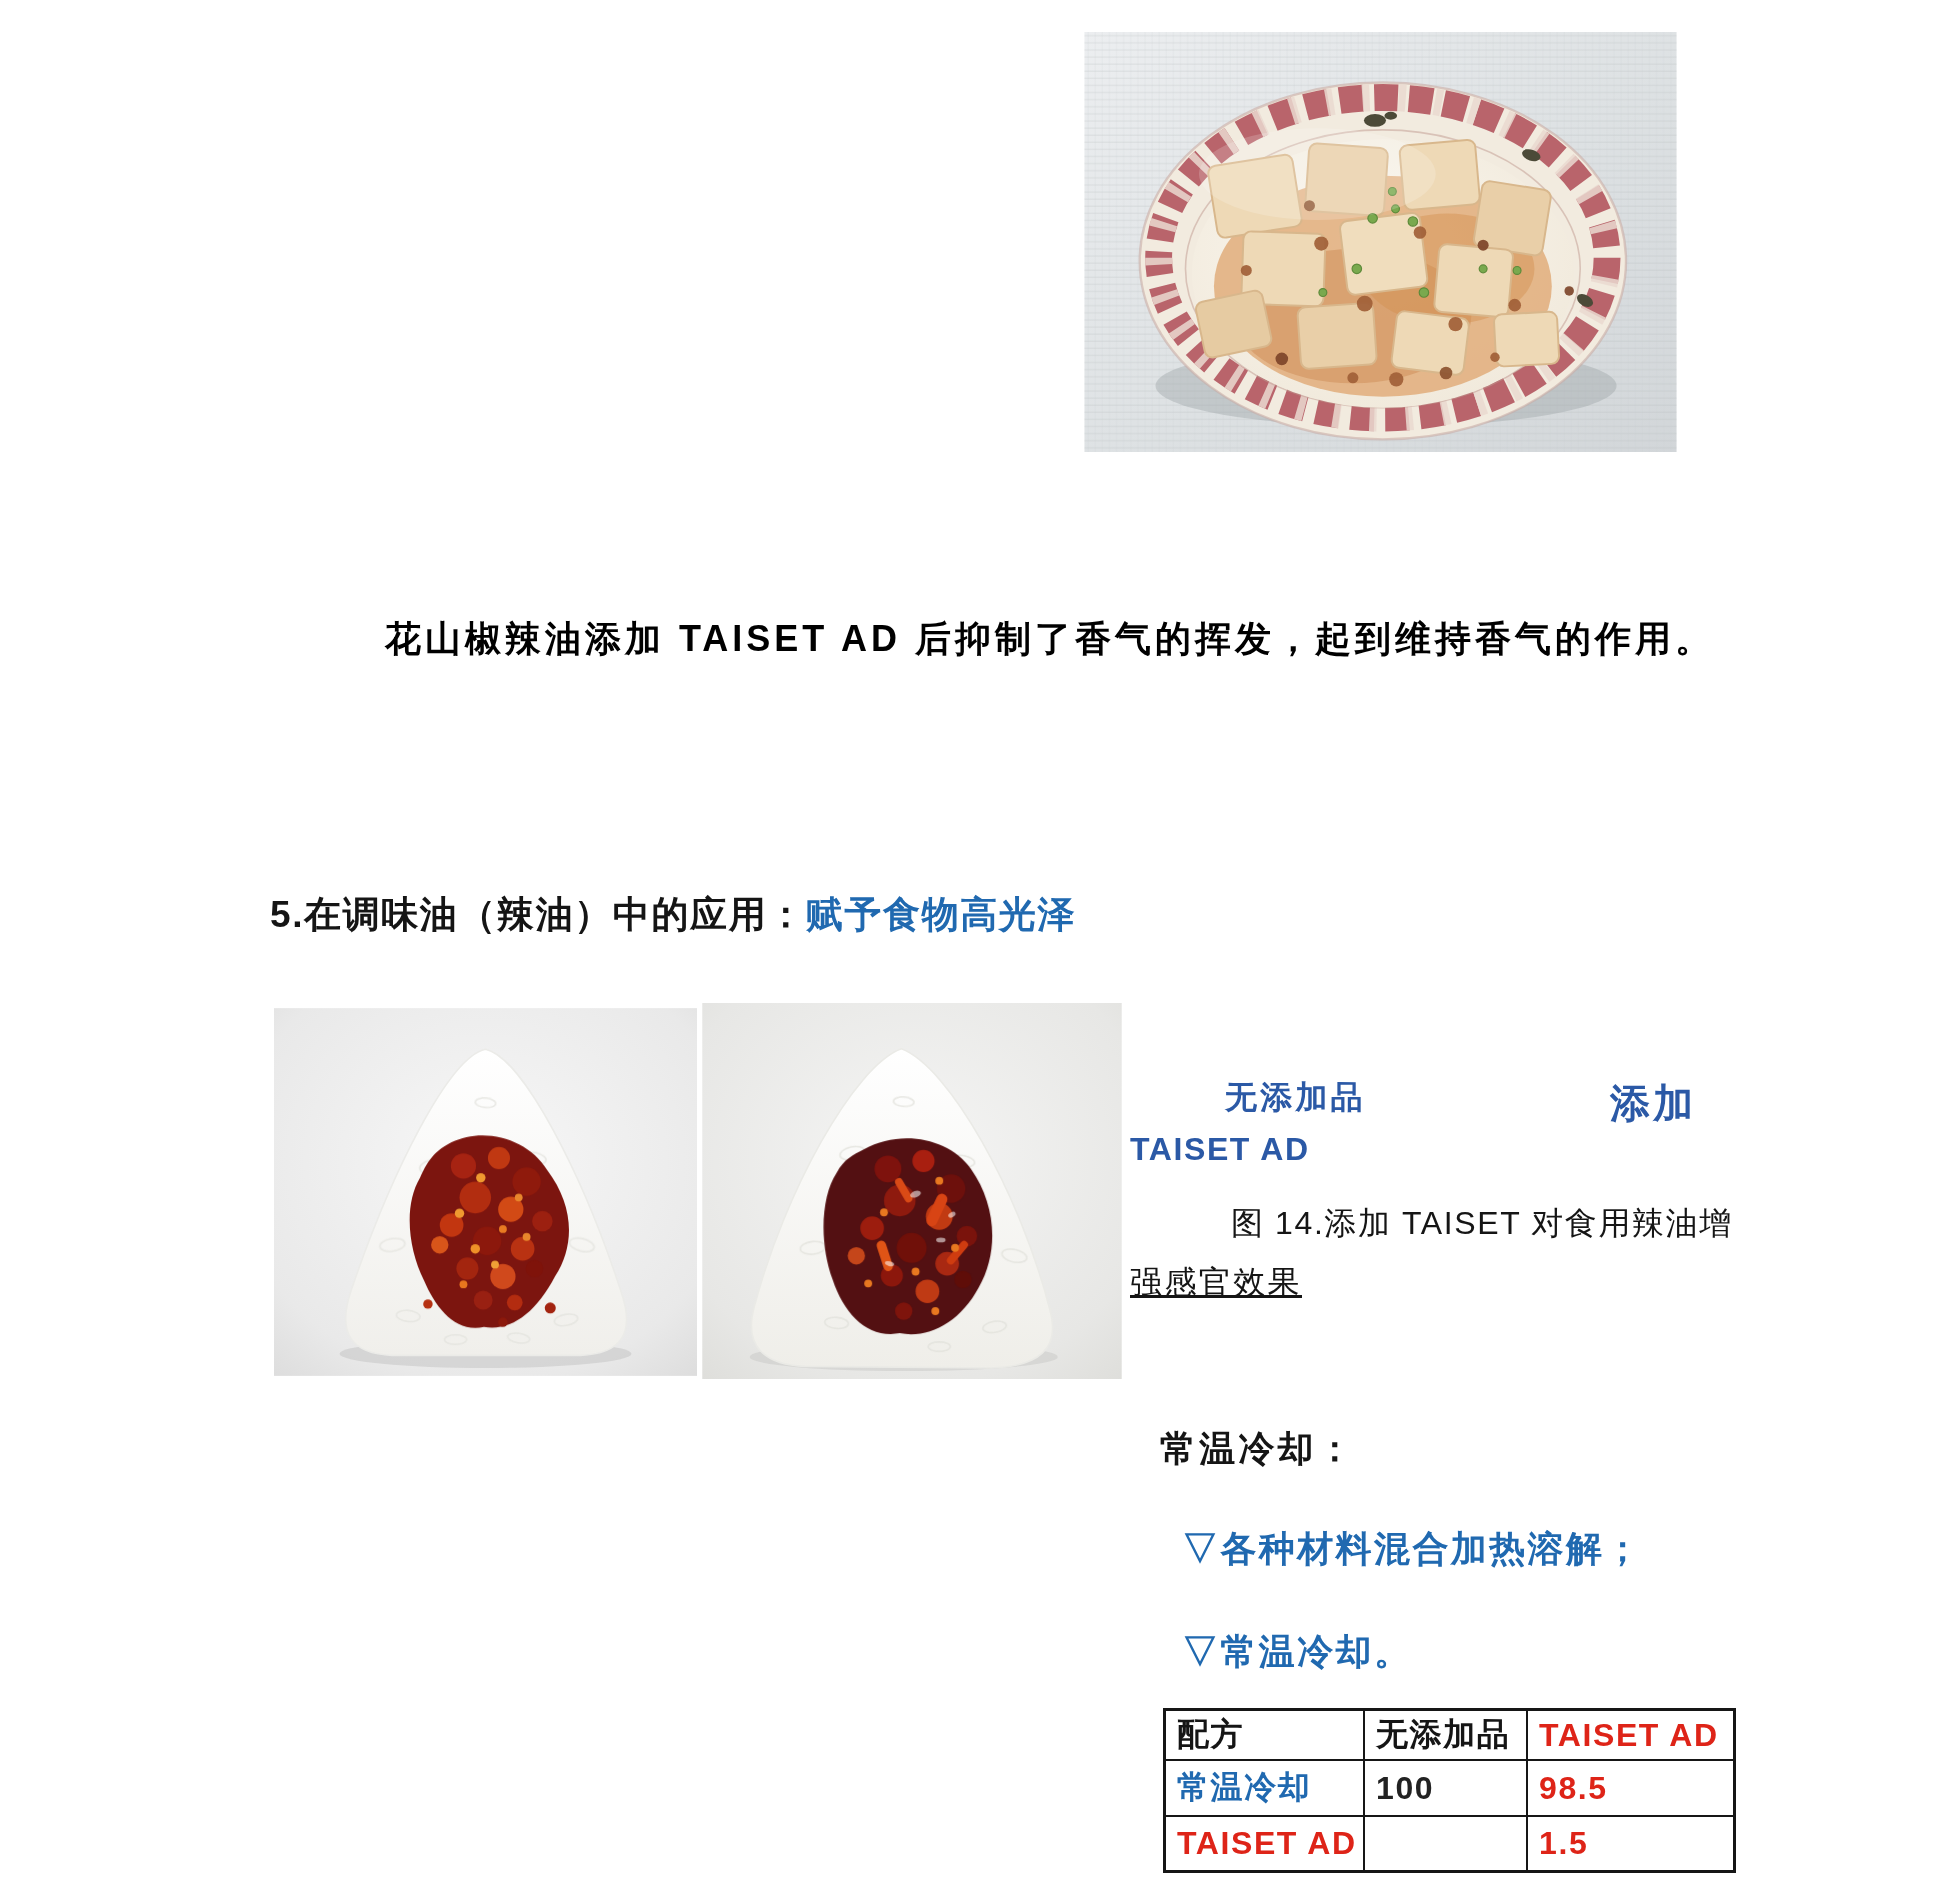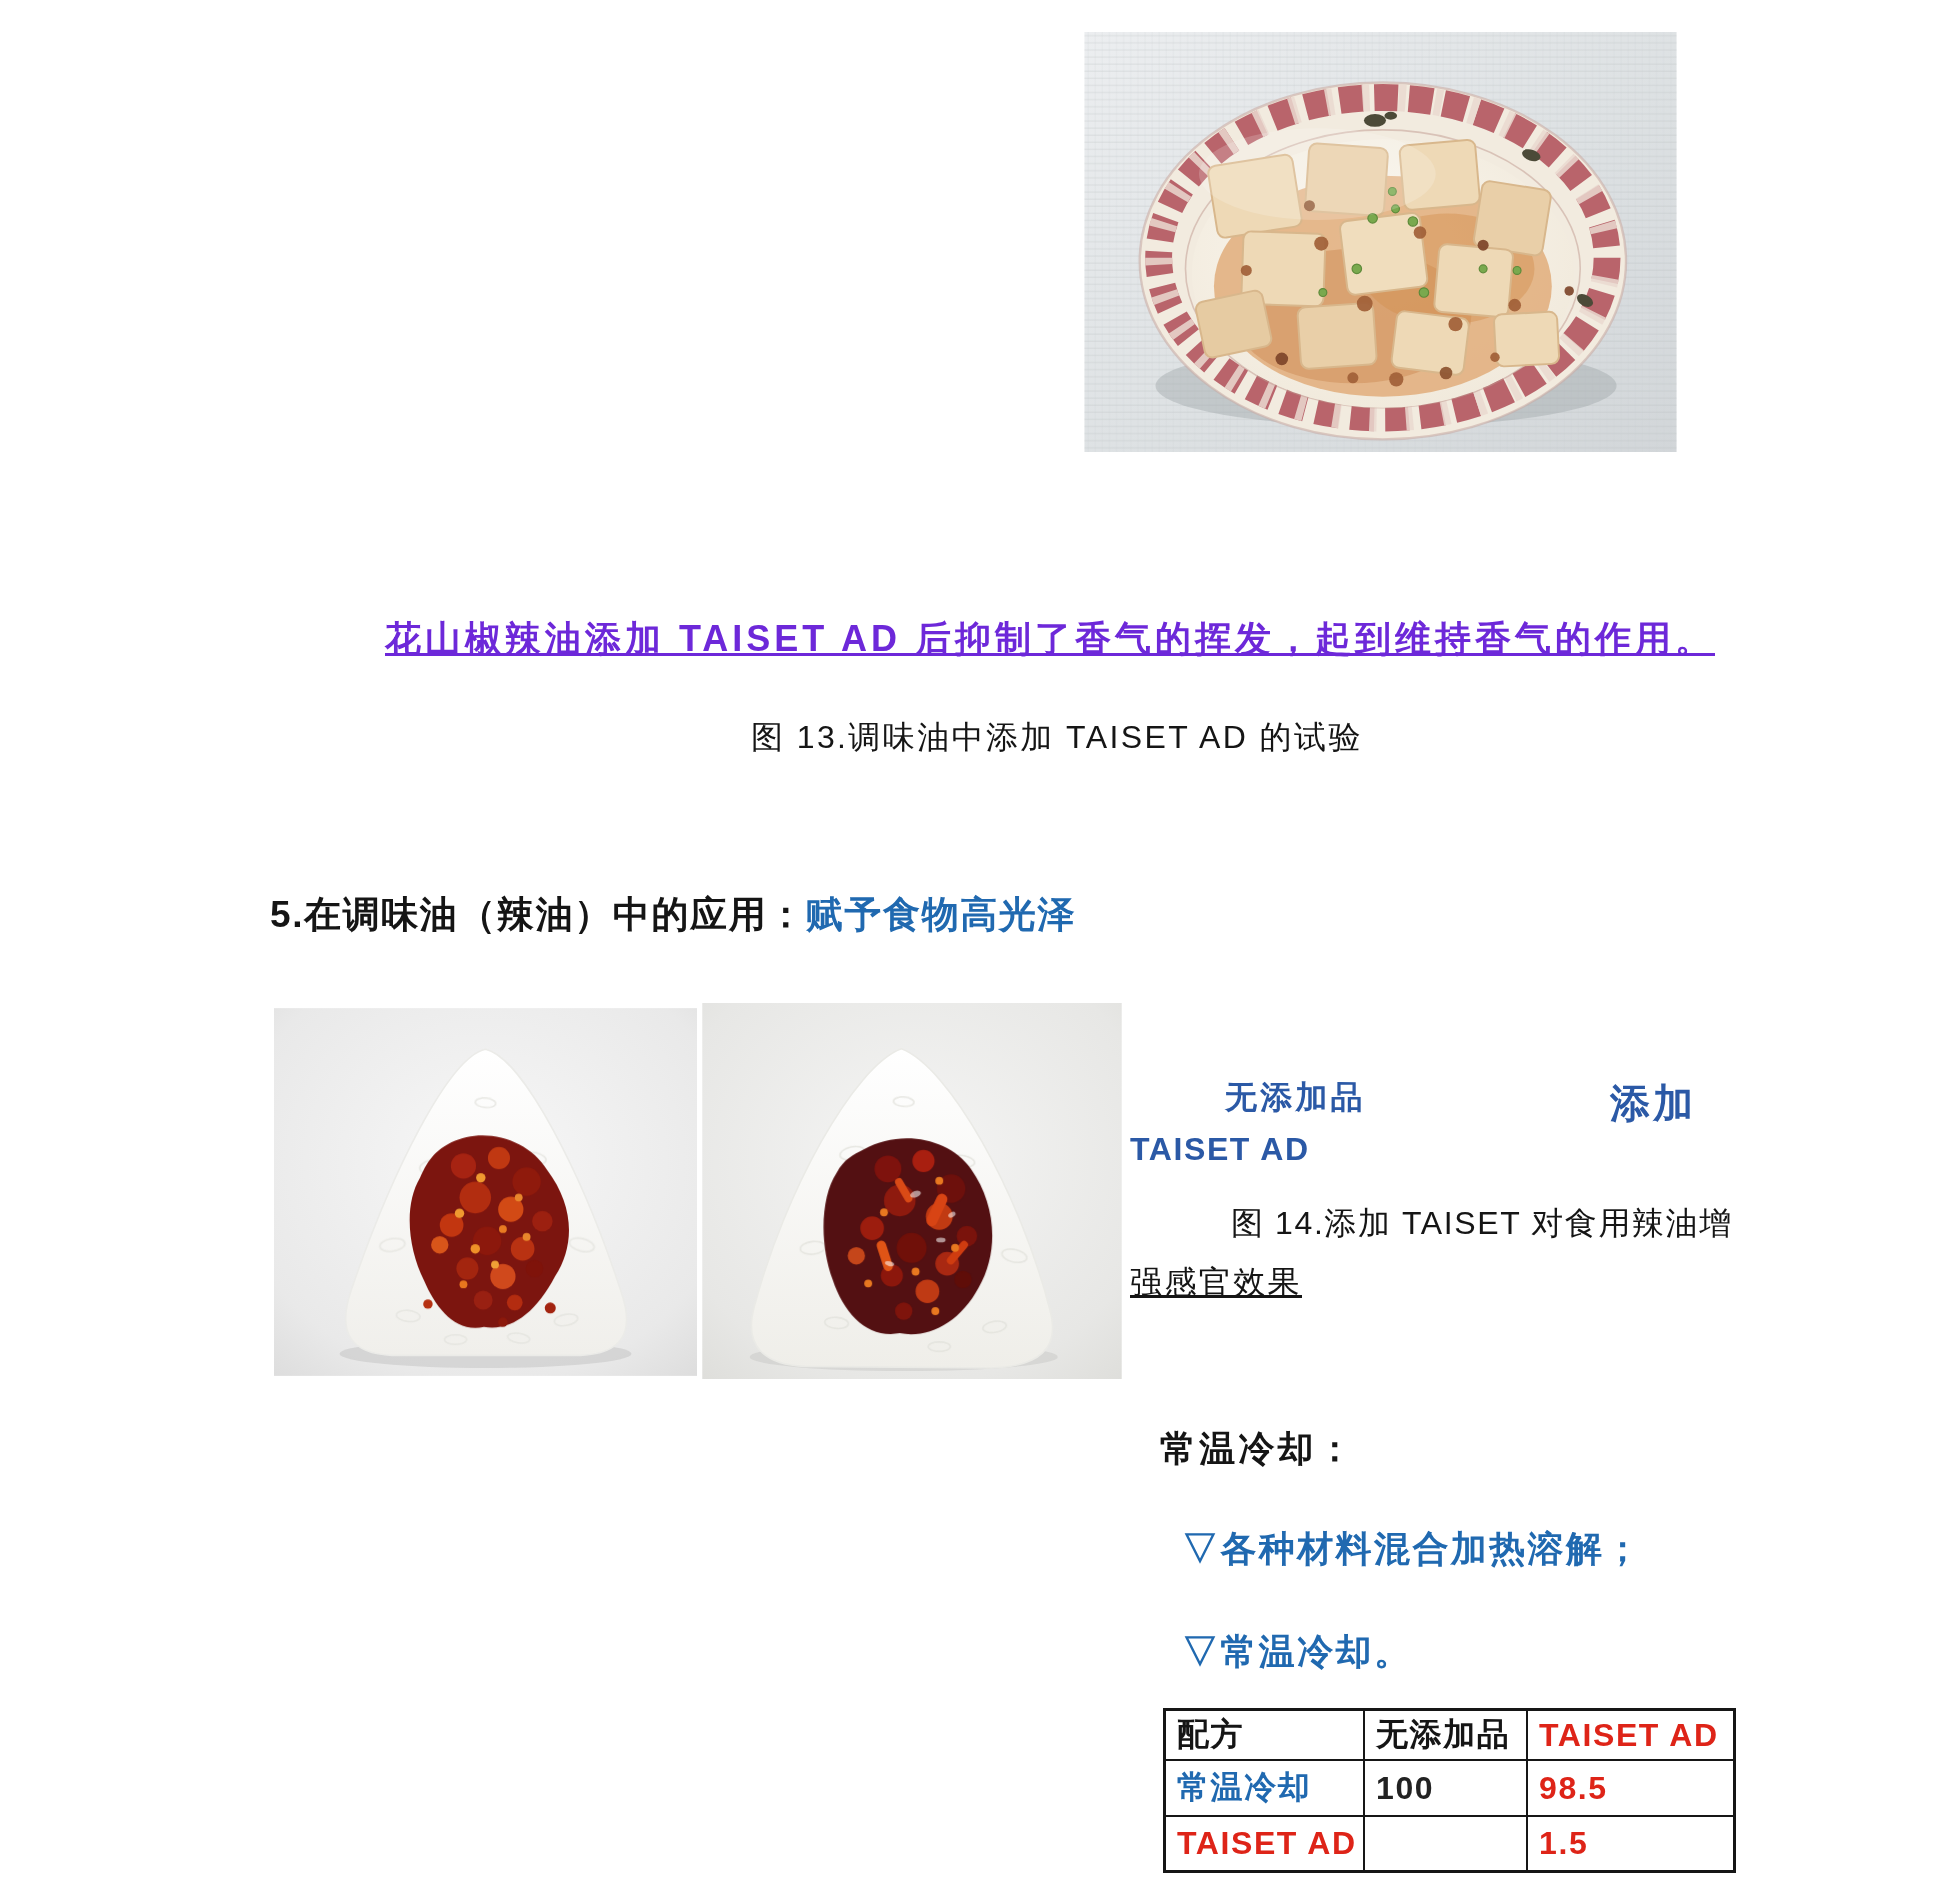--- a/index.html
+++ b/index.html
@@ -12,22 +12,21 @@
     font-family:"Liberation Sans", sans-serif;
     color:#151515;
   }
   .abs{position:absolute;}
   .cjk{white-space:nowrap;}
 
   .statement{
     left:385px; top:615px;
     font-size:36px; font-weight:600;
     letter-spacing:4px;
-    color:#6d28d9;
-    text-decoration:underline;
+    color:#000000;
   }
   .caption13{
     left:751px; top:716px;
     font-size:32px; font-weight:500;
     letter-spacing:2.4px;
     color:#151515;
   }
   .heading{
     left:270px; top:890px;
     font-size:37px; font-weight:700;
@@ -159,21 +158,20 @@
         <circle cx="302" cy="330" r="5"></circle>
       <circle cx="430" cy="330" r="6"></circle>
         <circle cx="548" cy="302" r="5"></circle>
       <circle cx="390" cy="202" r="5"></circle>
     </g>
     <ellipse cx="295" cy="180" rx="150" ry="58" fill="#ffffff" opacity="0.18"></ellipse>
   </svg>
 
   <div class="abs statement cjk">花山椒辣油添加 TAISET AD 后抑制了香气的挥发，起到维持香气的作用。</div>
 
-  <div class="abs caption13 cjk">图 13.调味油中添加 TAISET AD 的试验</div>
 
   <div class="abs heading cjk"><span>5.在调味油（辣油）中的应用：</span><span class="hl">赋予食物高光泽</span></div>
 
   <svg class="abs photo-onigiri1" viewBox="0 0 536 466" role="img">
     <defs>
       <radialGradient id="bg1" cx="0.5" cy="0.42" r="0.85">
         <stop offset="0" stop-color="#f7f7f7"></stop>
         <stop offset="0.7" stop-color="#e9e9e9"></stop>
         <stop offset="1" stop-color="#d7d7d7"></stop>
       </radialGradient>

